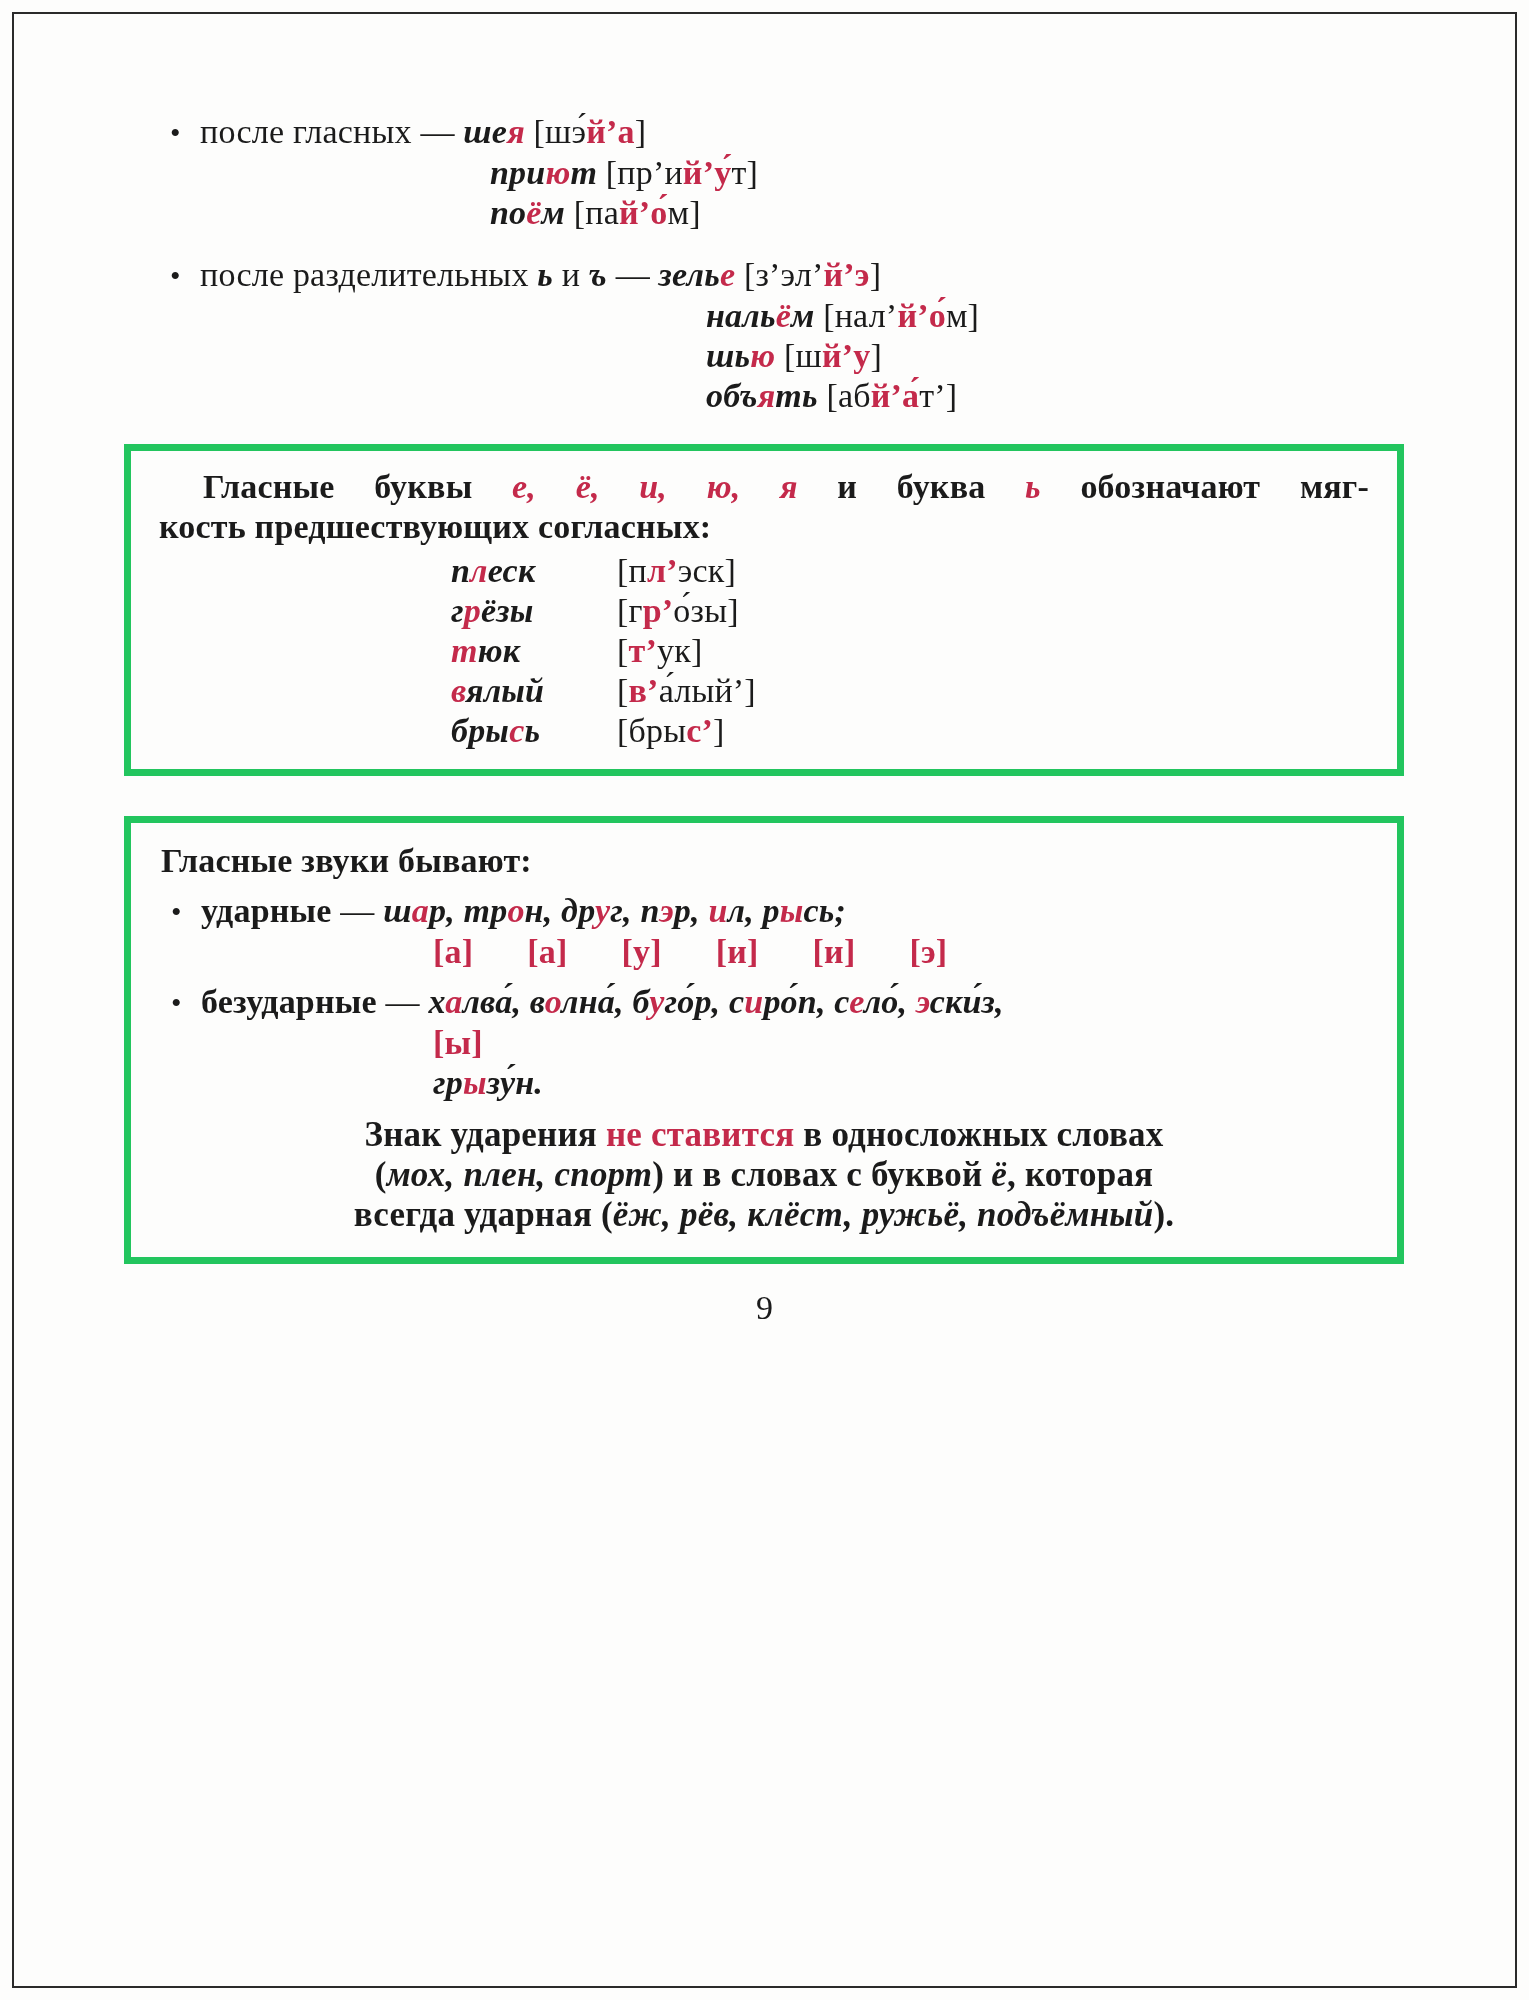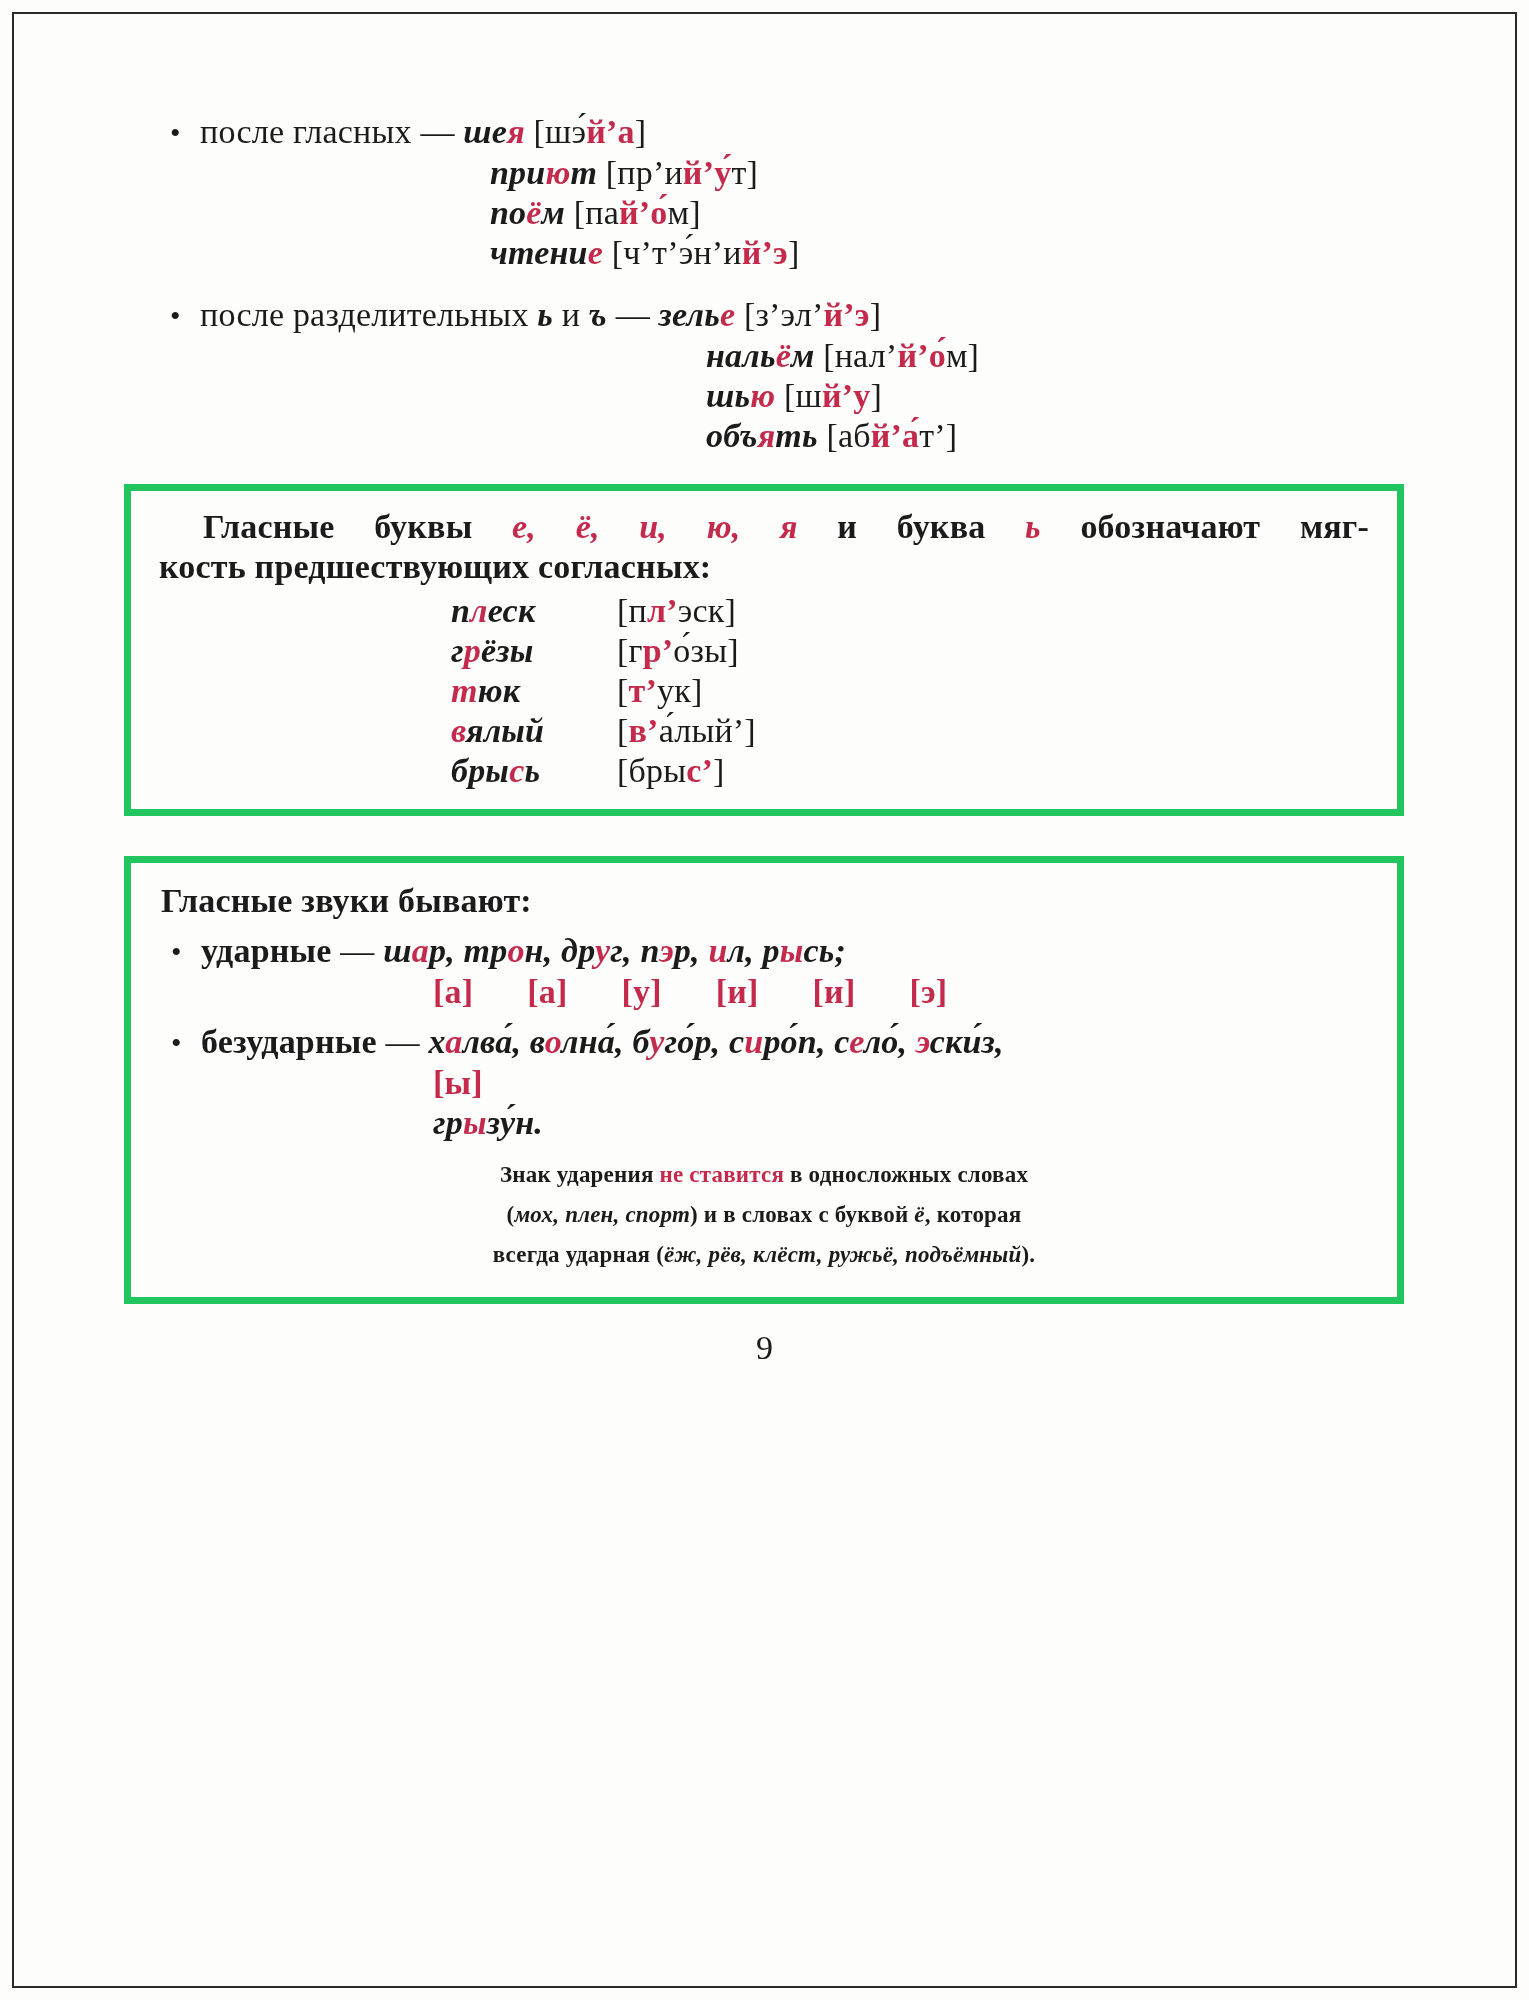--- a/index.html
+++ b/index.html
@@ -31,39 +31,38 @@
   .extable { margin-top: 4px; margin-left: 292px; }
   .ex-row { display: flex; gap: 24px; }
   .ex-word { width: 142px; flex: 0 0 142px; }
 
   .box2 { margin-top: 40px; padding: 18px 30px 22px 30px; }
   .box2-title { text-align: left; font-weight: 700; }
   .blt { margin-left: 10px; margin-top: 10px; }
   .sound-row { margin-left: 272px; font-weight: 700; color: var(--red); }
   .sound-row span { display: inline-block; margin-right: 54px; }
   .ind { margin-left: 272px; }
-  .note { margin-top: 12px; text-align: center; font-size: 23px; }
+  .note { margin-top: 12px; text-align: center; font-size: 35px; }
 
   .page-num { text-align: center; margin-top: 24px; font-size: 34px; }
 </style>
 </head>
 <body>
 
 <div class="sheet">
   <div class="frame"></div>
 
   <div class="content">
 
     <div class="top">
       <div>
         <span class="bullet">•</span><span><span>после гласных — </span><span class="b it">ше</span><span class="b it red">я</span><span> [шэ́</span><span class="b red">й’а</span><span>]</span></span>
       </div>
       <div class="cont1"><span class="b it">при</span><span class="b it red">ю</span><span class="b it">т</span><span> [пр’и</span><span class="b red">й’у́</span><span>т]</span></div>
       <div class="cont1"><span class="b it">по</span><span class="b it red">ё</span><span class="b it">м</span><span> [па</span><span class="b red">й’о́</span><span>м]</span></div>
-      <div class="cont1"><span class="b it">чтени</span><span class="b it red">е</span><span> [ч’т’э́н’и</span><span class="b red">й’э</span><span>]</span></div>
 
       <div class="gap"></div>
 
       <div>
         <span class="bullet">•</span><span><span>после разделительных </span><span class="b it">ь</span><span> и </span><span class="b it">ъ</span><span> — </span><span class="b it">зель</span><span class="b it red">е</span><span> [з’эл’</span><span class="b red">й’э</span><span>]</span></span>
       </div>
       <div class="cont2"><span class="b it">наль</span><span class="b it red">ё</span><span class="b it">м</span><span> [нал’</span><span class="b red">й’о́</span><span>м]</span></div>
       <div class="cont2"><span class="b it">шь</span><span class="b it red">ю</span><span> [ш</span><span class="b red">й’у</span><span>]</span></div>
       <div class="cont2"><span class="b it">объ</span><span class="b it red">я</span><span class="b it">ть</span><span> [аб</span><span class="b red">й’а́</span><span>т’]</span></div>
     </div>

